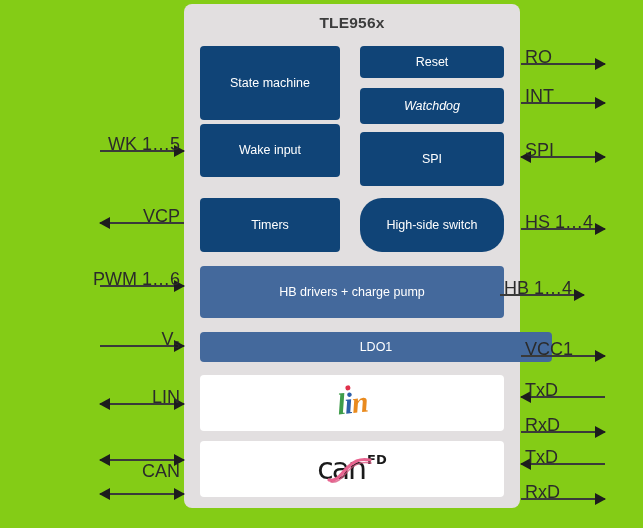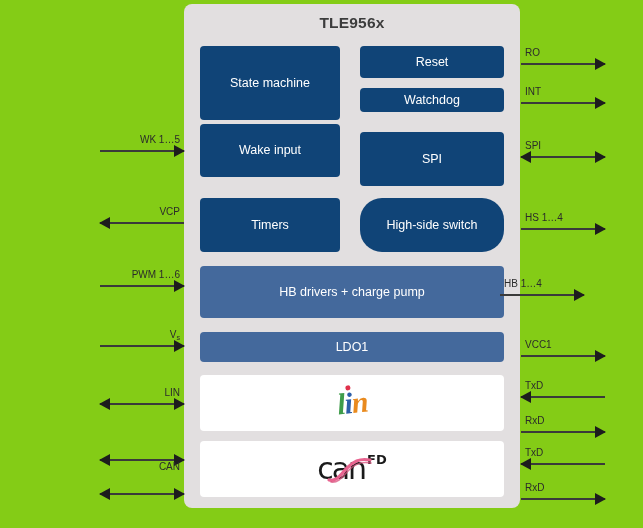--- a/index.html
+++ b/index.html
@@ -65,21 +65,21 @@
   .sig .line {
     position: absolute;
     left: 0;
     top: 13px;
     height: 1.5px;
     background: #3a3a3a;
   }
   .sig .lbl {
     position: absolute;
     top: -3px;
-    font-size: 10px;
+    font-size: 18px;
     color: #2b2b2b;
     white-space: nowrap;
   }
   .sig .lbl.r { right: 4px; }
   .sig .lbl.l { left: 4px; }
   .arrow {
     position: absolute;
     top: 7.5px;
     width: 0;
     height: 0;
@@ -164,21 +164,21 @@
   </div>
 
   <div class="block navy" style="left:200px; top:46px; width:140px; height:74px;">
     <span>State machine</span>
   </div>
 
   <div class="block navy" style="left:360px; top:46px; width:144px; height:32px;">
     <span>Reset</span>
   </div>
 
-  <div class="block navy" style="left:360px; top:88px; width:144px; height:24px;">
+  <div class="block navy" style="left:360px; top:88px; width:144px; height:36px;font-style:italic;">
     <span>Watchdog</span>
   </div>
 
   <div class="block navy" style="left:200px; top:124px; width:140px; height:53px;">
     <span>Wake input</span>
   </div>
 
   <div class="block navy" style="left:360px; top:132px; width:144px; height:54px;">
     <span>SPI</span>
   </div>
@@ -188,21 +188,21 @@
   </div>
 
   <div class="block navy" style="left:360px; top:198px; width:144px; height:54px;border-radius:22px;">
     <span>High-side switch</span>
   </div>
 
   <div class="block steel" style="left:200px; top:266px; width:304px; height:52px;">
     <span>HB drivers + charge pump</span>
   </div>
 
-  <div class="block steel" style="left:200px; top:332px; width:304px; height:30px;">
+  <div class="block steel" style="left:200px; top:332px; width:352px; height:30px;">
     <span>LDO1</span>
   </div>
 
   <div class="block white" style="left:200px; top:375px; width:304px; height:56px;">
     <span class="lin-logo">
       <span class="lin-l">l</span><span class="lin-i"><span class="lin-dot"></span><span>i</span></span><span class="lin-n">n</span>
     </span>
   </div>
 
   <div class="block white" style="left:200px; top:441px; width:304px; height:56px;">

